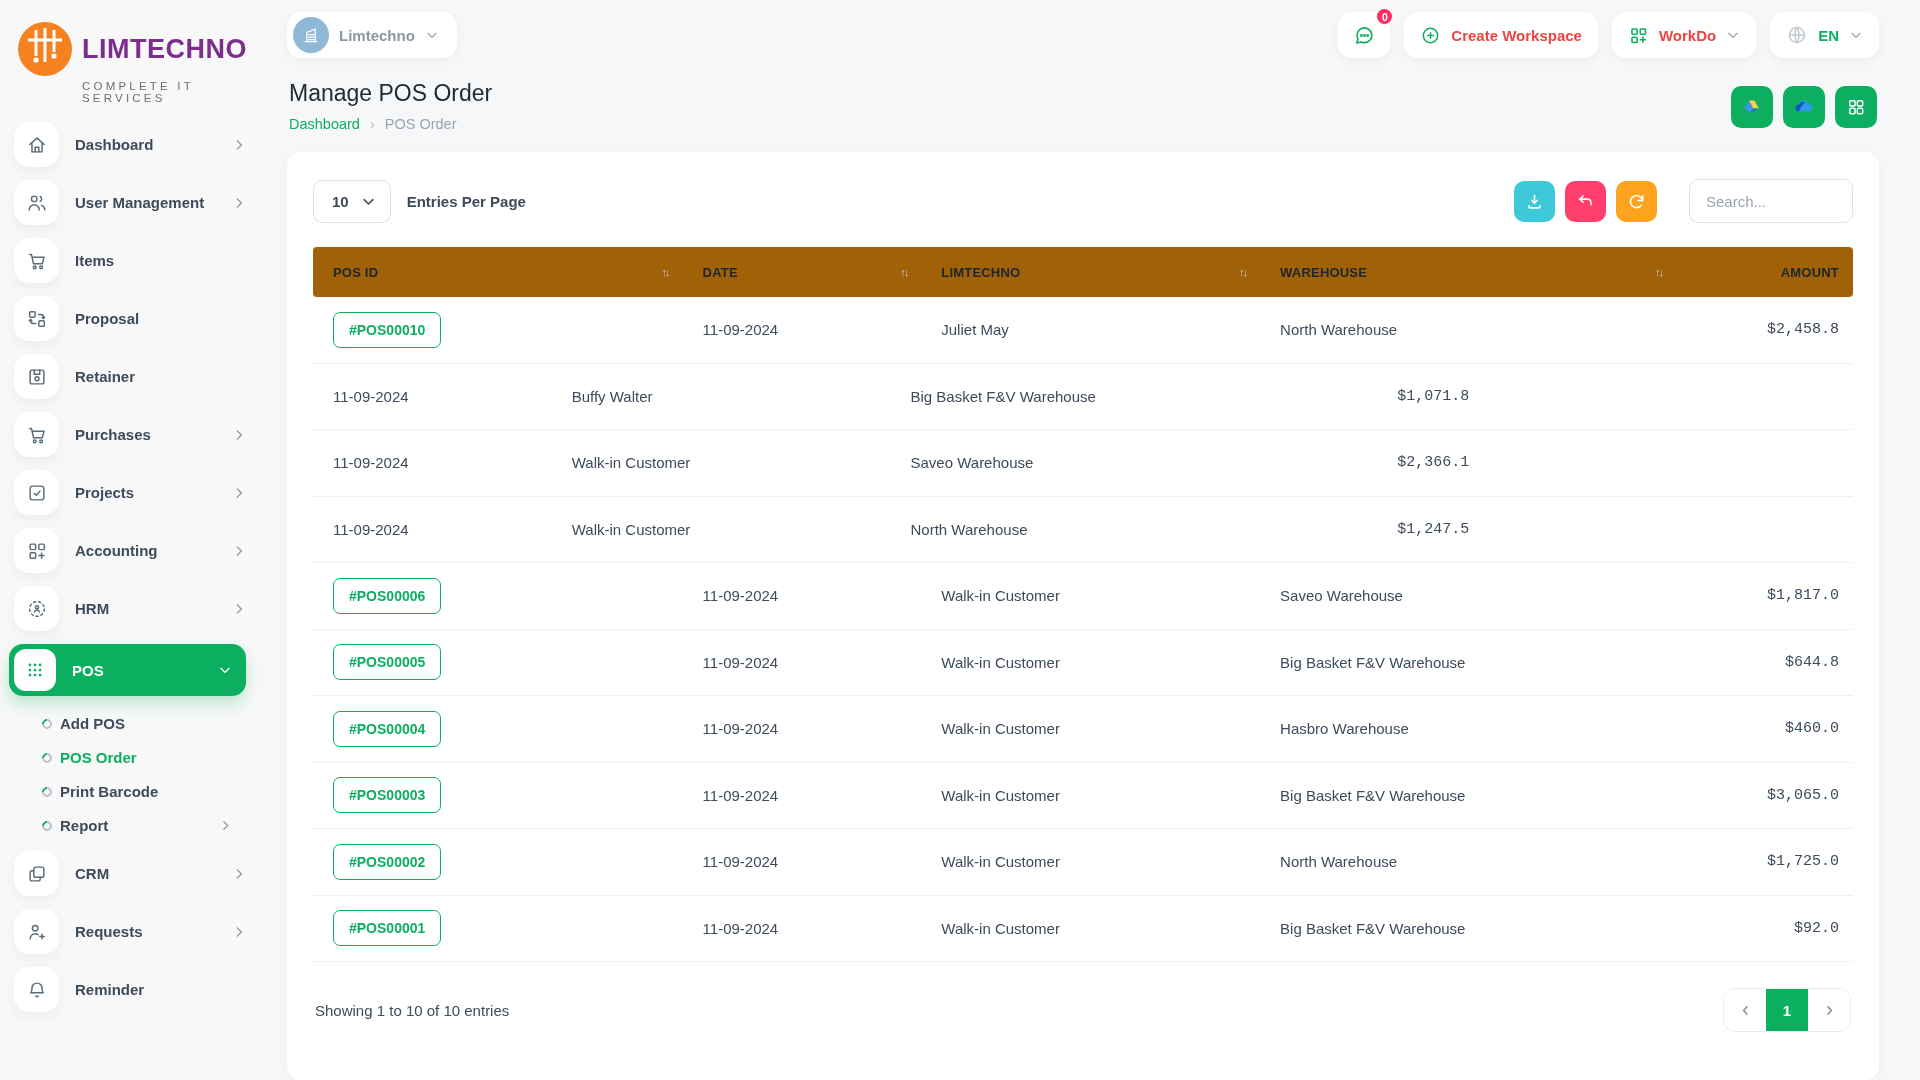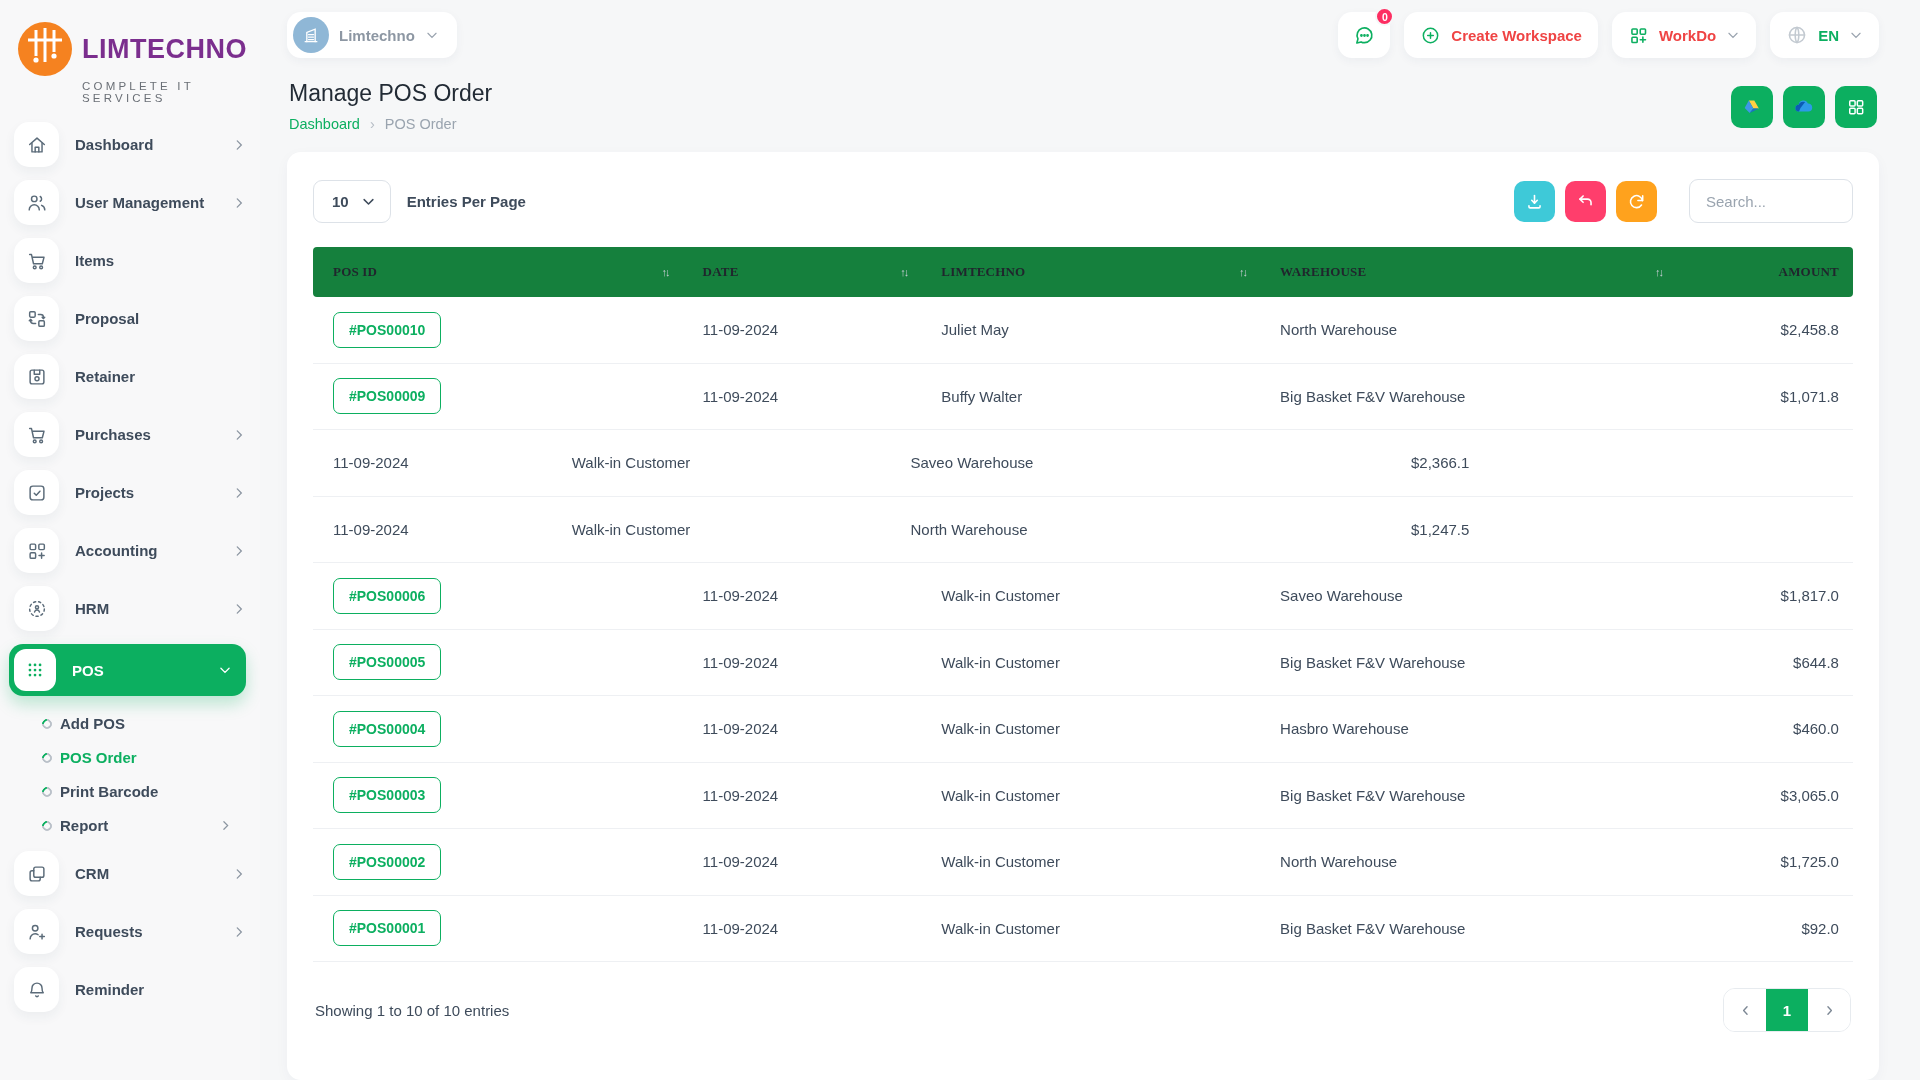--- a/index.html
+++ b/index.html
@@ -89,29 +89,29 @@
   .act-download{ background:var(--cyan); }
   .act-undo{ background:var(--pink); }
   .act-refresh{ background:var(--orange); }
   .search-input{ width:164px; height:44px; border:1px solid #dde2e8; border-radius:9px;
     margin-left:22px; padding:0 16px; font-size:15px; color:#3e4b5b; outline:none;
     font-family:inherit; }
   .search-input::placeholder{ color:#9aa4af; }
 
   
   .table{ margin-top:24px; display:flex; flex-direction:column; }
-  .thead{ background:#15803d; border-radius:4px; display:flex; align-items:center; height:50px;font-family:Liberation Serif, serif; }
+  .thead{ background:#a16207; border-radius:4px; display:flex; align-items:center; height:50px; }
   .th{ font-size:13px; font-weight:800; color:#20262d; letter-spacing:.2px;
     display:flex; align-items:center; justify-content:space-between; padding:0 14px 0 20px; }
   .sort{ font-size:11px; color:#c7cdd4; letter-spacing:-2px; cursor:pointer; }
   .c-pos{ width:24%; } .c-date{ width:15.5%; } .c-cust{ width:22%; } .c-wh{ width:27%; }
   .c-amt{ width:11.5%; justify-content:flex-end; text-align:right; }
   .trow{ display:flex; align-items:center; height:66.5px; border-bottom:1px solid var(--line); }
   .td{ font-size:15px; color:#3e4b5b; padding:0 14px 0 20px; display:flex; align-items:center; }
-  .td.c-amt{ justify-content:flex-end; }
+  .td.c-amt{ justify-content:flex-end;font-family:Liberation Mono, monospace; }
   .pos-btn{ border:1px solid var(--green); color:var(--green); font-size:14px; font-weight:600;
     border-radius:7px; padding:9px 15px; cursor:pointer; background:#fff; }
 
   
   .tfoot{ display:flex; align-items:center; justify-content:space-between; padding:26px 2px 26px; }
   .showing{ font-size:15px; color:#3e4b5b; }
   .pager{ display:flex; border:1px solid #e7ebef; border-radius:12px; overflow:hidden; background:#fff; }
   .page-btn{ width:42px; height:42px; display:flex; align-items:center; justify-content:center;
     color:#7c8794; cursor:pointer; background:#fff; border:none; font-size:16px; }
   .page-btn.active{ background:var(--green); color:#fff; font-size:15px; font-weight:700; }
@@ -557,23 +557,20 @@
       <div class="trow">
         <div class="td c-pos">
             <span class="pos-btn">#POS00010</span>
           </div>
         <div class="td c-date">11-09-2024</div>
         <div class="td c-cust">Juliet May</div>
         <div class="td c-wh">North Warehouse</div>
         <div class="td c-amt">$2,458.8</div>
       </div>
       <div class="trow">
-        <div class="td c-pos">
-            <span class="pos-btn">#POS00009</span>
-          </div>
         <div class="td c-date">11-09-2024</div>
         <div class="td c-cust">Buffy Walter</div>
         <div class="td c-wh">Big Basket F&amp;V Warehouse</div>
         <div class="td c-amt">$1,071.8</div>
       </div>
       <div class="trow">
         <div class="td c-date">11-09-2024</div>
         <div class="td c-cust">Walk-in Customer</div>
         <div class="td c-wh">Saveo Warehouse</div>
         <div class="td c-amt">$2,366.1</div>

